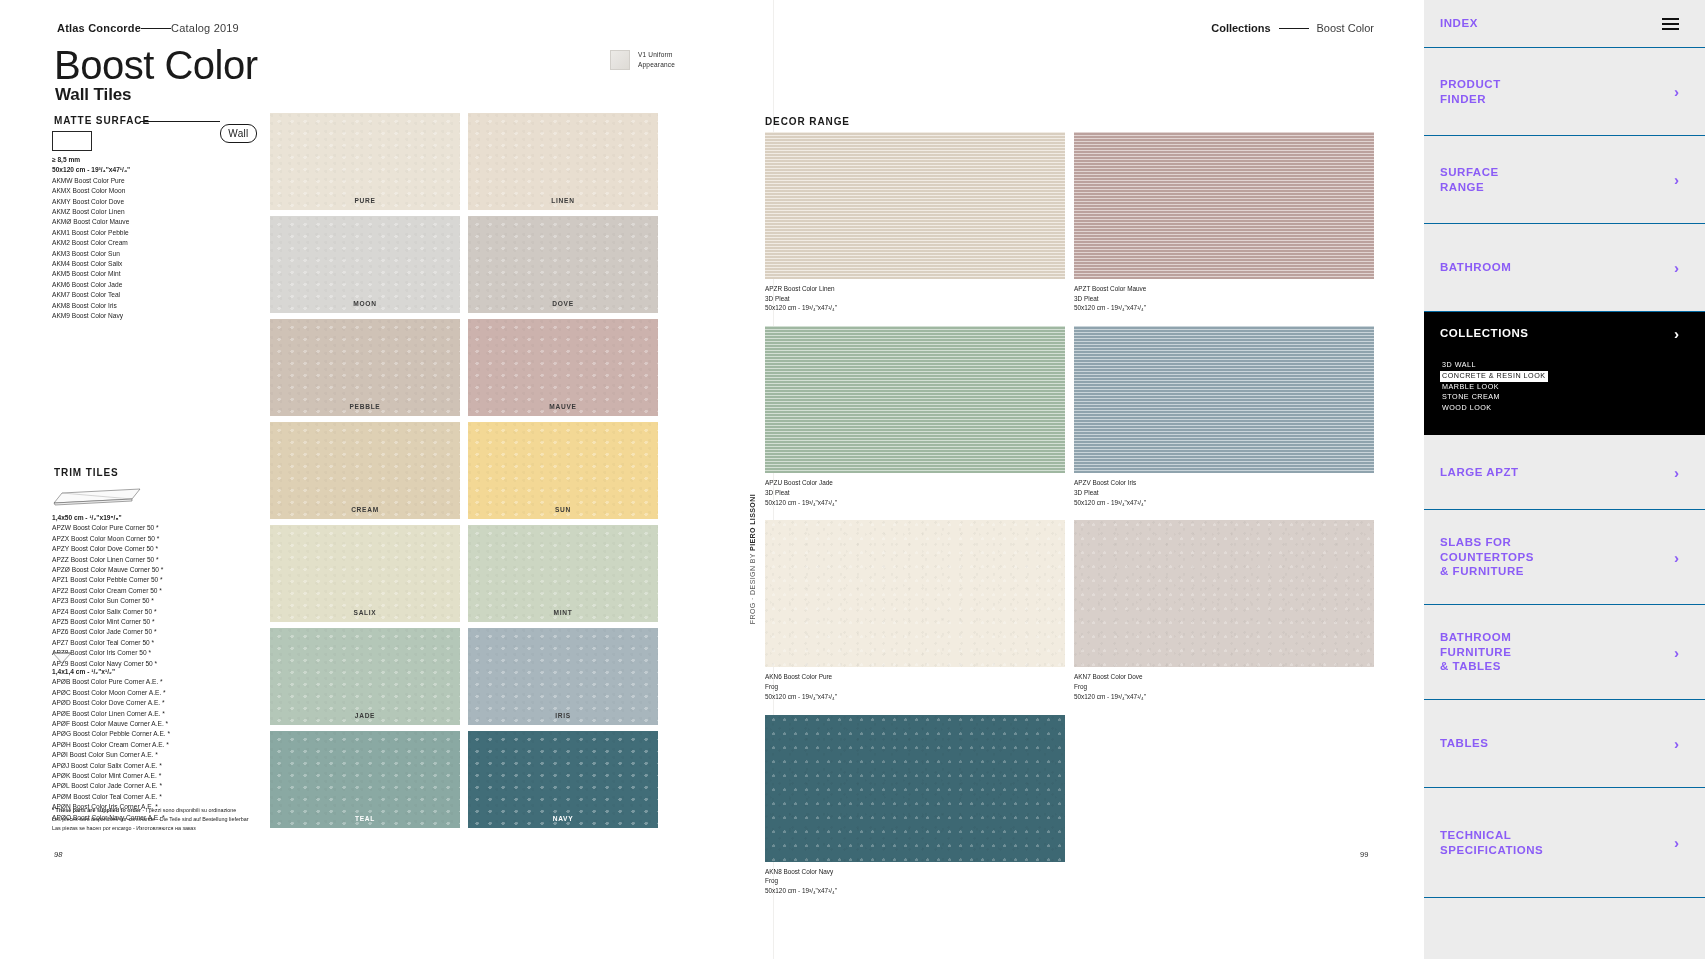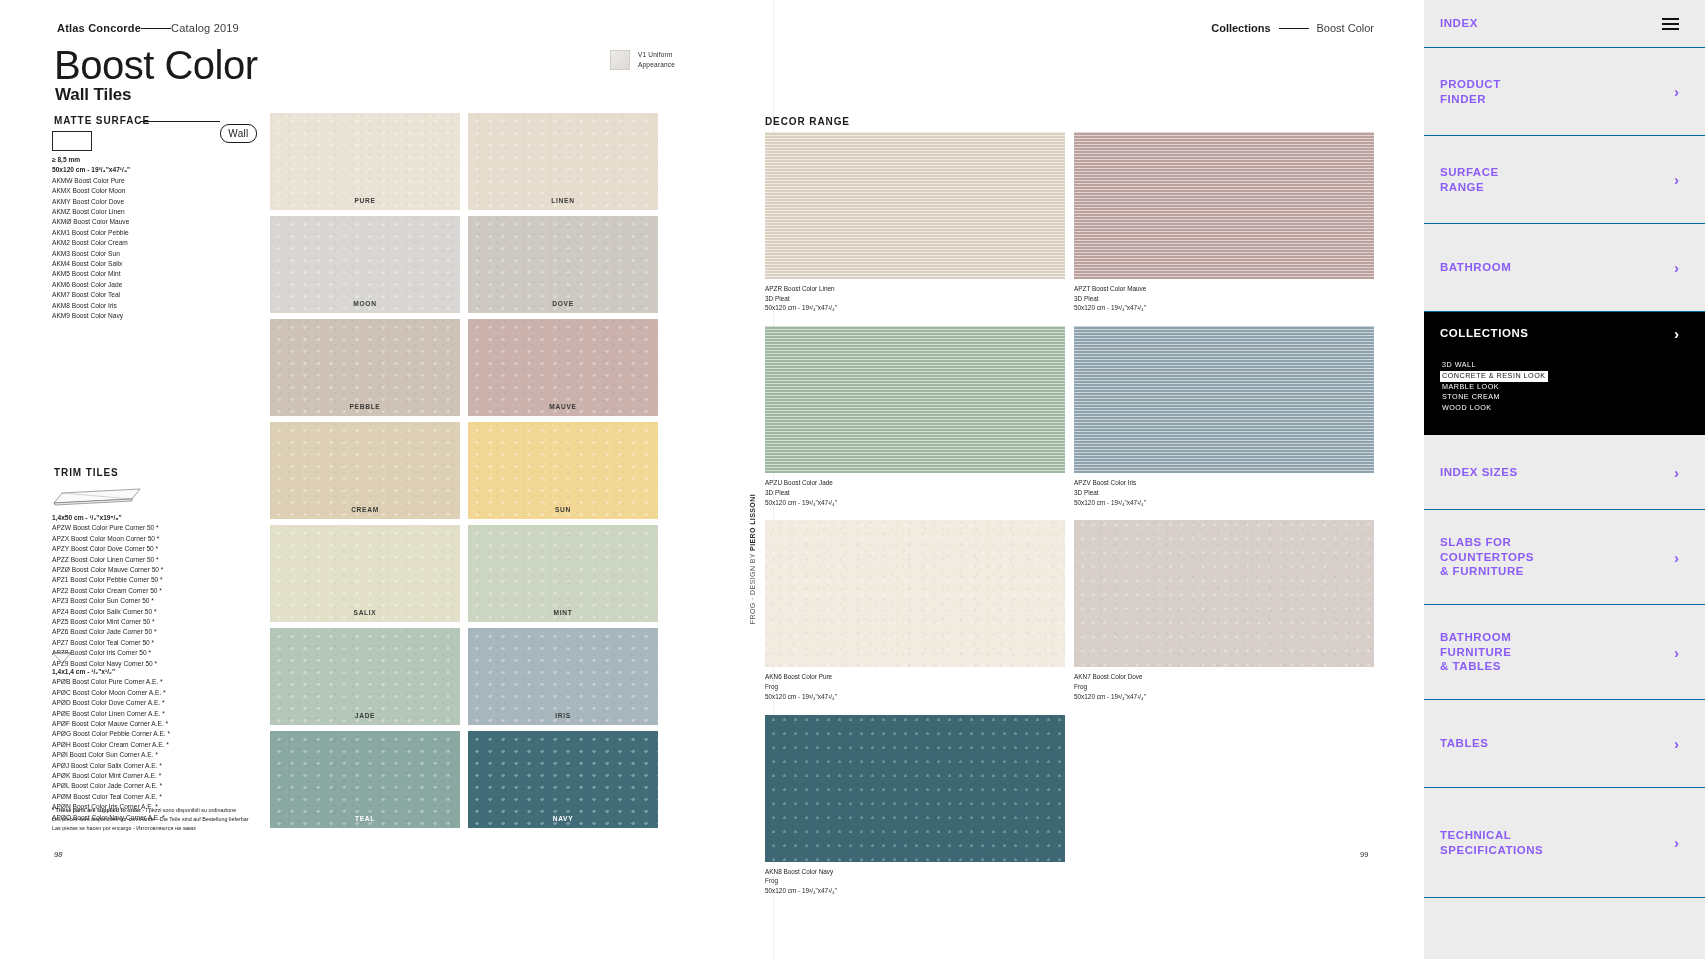--- a/index.html
+++ b/index.html
@@ -390,21 +390,21 @@
         </div>
         <div class="sublist">
           <span class="sub">3D WALL</span>
           <span class="sub sel">CONCRETE &amp; RESIN LOOK</span>
           <span class="sub">MARBLE LOOK</span>
           <span class="sub">STONE CREAM</span>
           <span class="sub">WOOD LOOK</span>
         </div>
       </div>
       <div class="sb-item" style="height:75px">
-        <span class="lbl">INDEX SIZES</span>
+        <span class="lbl">LARGE APZT</span>
         <span class="chev">›</span>
       </div>
       <div class="sb-item" style="height:95px">
         <span class="lbl">SLABS FOR
 COUNTERTOPS
 &amp; FURNITURE</span>
         <span class="chev">›</span>
       </div>
       <div class="sb-item" style="height:95px">
         <span class="lbl">BATHROOM

